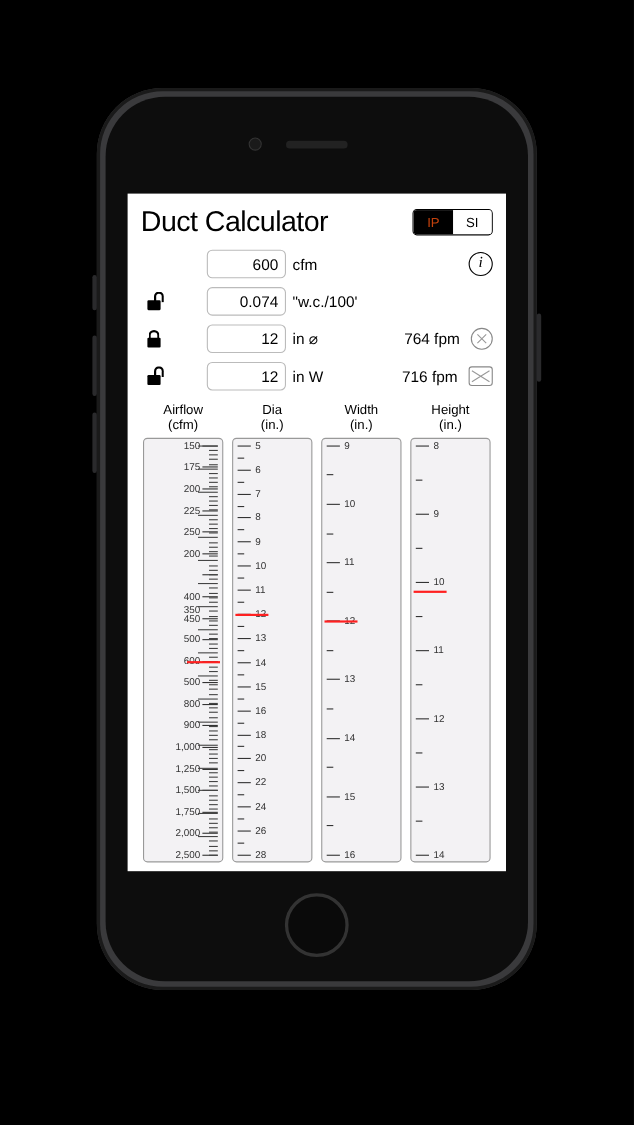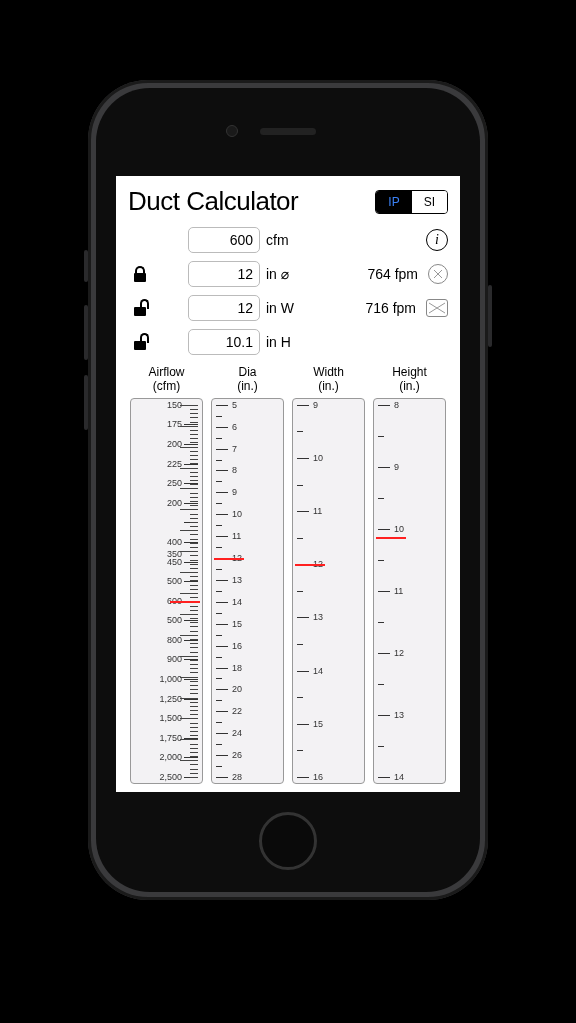--- a/index.html
+++ b/index.html
@@ -104,21 +104,21 @@
     display: flex;
     border: 1px solid #000;
     border-radius: 4px;
     overflow: hidden;
     font-size: 12px;
   }
   .seg div {
     padding: 4px 12px;
     cursor: pointer;
   }
-  .seg .on { background: #000; color: #3b82f6; }
+  .seg .on { background: #000; color: #c2410c; }
   .seg .off { background: #fff; color: #000; }
 
   .row {
     display: flex;
     align-items: center;
     height: 34px;
     gap: 6px;
   }
   .lock-slot {
     width: 24px;
@@ -280,20 +280,32 @@
 
         <div class="row">
           <div class="lock-slot"></div>
           <div style="width:24px"></div>
           <div class="field">600</div>
           <div class="unit">cfm</div>
           <div class="spacer"></div>
           <div class="info-btn">i</div>
         </div>
 
+        <div class="row">
+          <div class="lock-slot">
+            <div class="lock-open">
+                <div class="shackle"></div>
+                <div class="body"></div>
+              </div>
+          </div>
+          <div style="width:24px"></div>
+          <div class="field">0.074</div>
+          <div class="unit">"w.c./100'</div>
+          <div class="spacer"></div>
+        </div>
 
         <div class="row">
           <div class="lock-slot">
             <div class="lock-closed">
                 <div class="shackle"></div>
                 <div class="body"></div>
               </div>
           </div>
           <div style="width:24px"></div>
           <div class="field">12</div>
@@ -319,32 +331,20 @@
           <div class="unit">in W</div>
           <div class="spacer"></div>
           <div class="readout">716 fpm</div>
           <div class="shape-icon">
             <svg width="18" height="12" viewBox="0 0 18 12">
                 <path d="M1 1 L17 11 M17 1 L1 11" stroke="#999" fill="none" stroke-width="1"></path>
               </svg>
           </div>
         </div>
 
-        <div class="row">
-          <div class="lock-slot">
-            <div class="lock-open">
-                <div class="shackle"></div>
-                <div class="body"></div>
-              </div>
-          </div>
-          <div style="width:24px"></div>
-          <div class="field">10.1</div>
-          <div class="unit">in H</div>
-          <div class="spacer"></div>
-        </div>
 
         <div class="scales-header">
           <div><span>Airflow<br>(cfm)</span></div>
           <div><span>Dia<br>(in.)</span></div>
           <div><span>Width<br>(in.)</span></div>
           <div><span>Height<br>(in.)</span></div>
         </div>
 
         <div class="scales">
           <div class="scale airflow">

